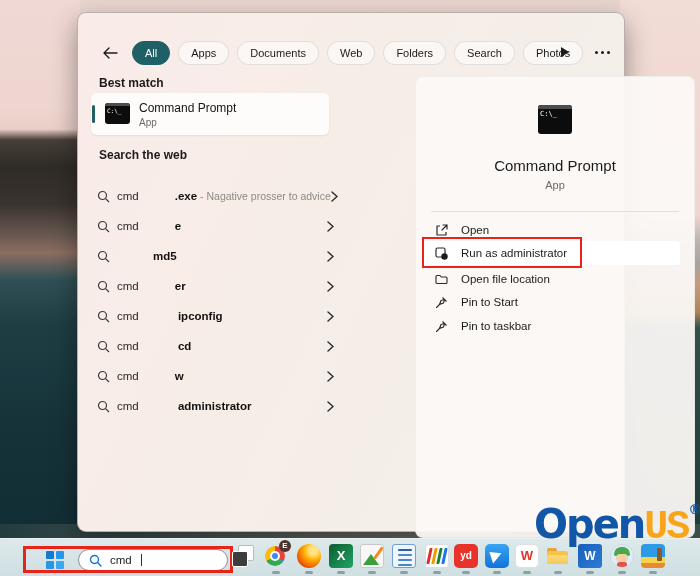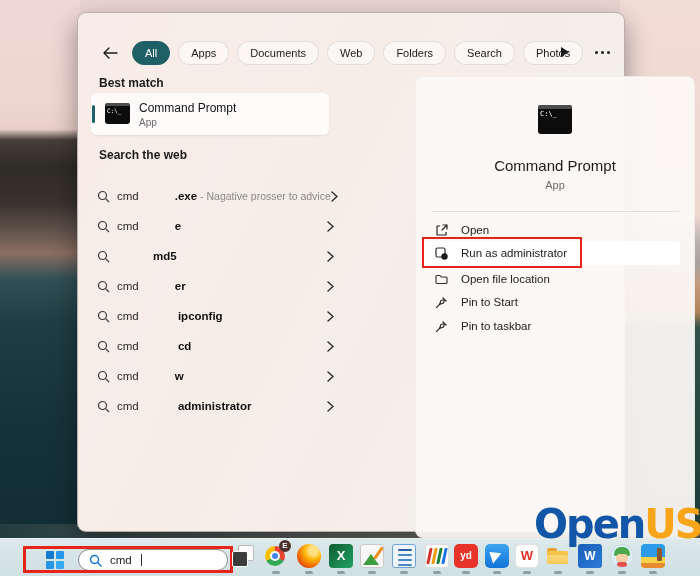--- a/index.html
+++ b/index.html
@@ -133,21 +133,21 @@
   .i-avatar .face{position:absolute;left:5px;top:9px;width:12px;height:8px;border-radius:4px;background:#f6cfa5;}
   .i-avatar .shirt{position:absolute;left:6px;top:17px;width:10px;height:5px;border-radius:3px;background:#e5524a;}
   .i-game{border-radius:4px;overflow:hidden;
     background:linear-gradient(180deg,#2e9be8 0 55%,#f7d24a 55% 78%,#e88a2e 78% 100%);}
   .i-game i{position:absolute;right:3px;top:4px;width:5px;height:13px;background:#8a5a2e;border-radius:1px;}
   
   .watermark{position:absolute;left:534px;top:504px;z-index:60;font-weight:700;
     font-family:"DejaVu Sans",sans-serif;font-size:40px;letter-spacing:-2px;line-height:1;
     user-select:none;}
   .watermark .p1{color:#1256a8;}
-  .watermark .p2{color:#f9a51a;}
+  .watermark .p2{color:#f9a51a;font-family:Liberation Mono, monospace;}
   .watermark .reg{font-size:14px;color:#1256a8;vertical-align:top;letter-spacing:0;position:relative;top:-2px;}
   svg{display:block;}
 </style>
 </head>
 <body>
 
 <div class="bg-left"></div>
 <div class="bg-right"></div>
 <div class="bg-band"></div>
 

